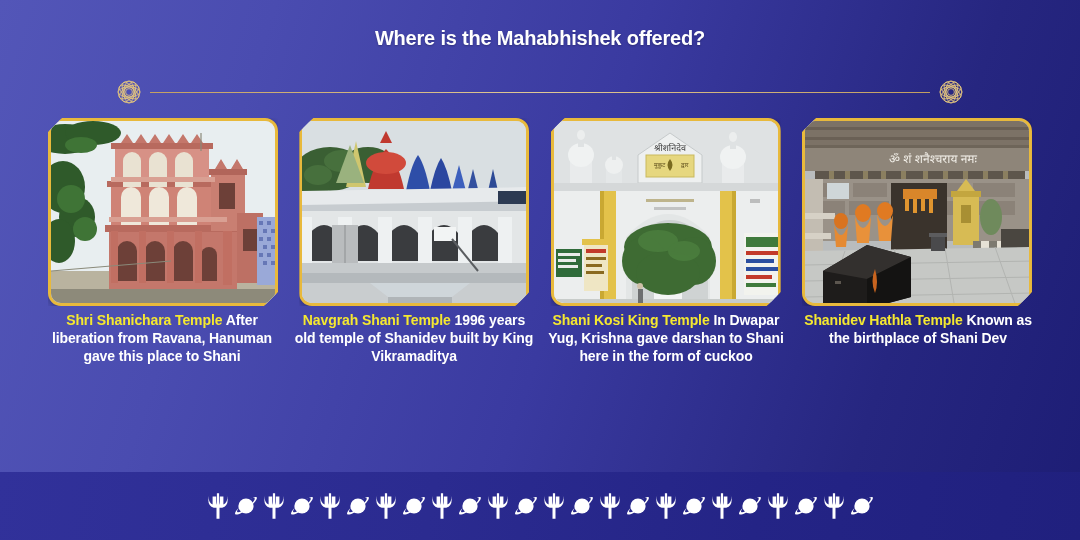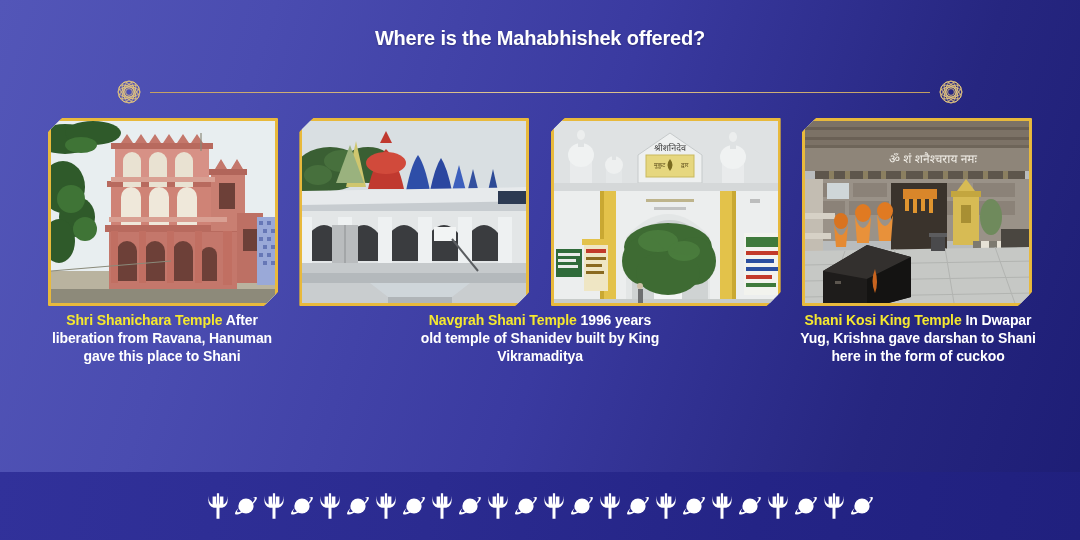--- a/index.html
+++ b/index.html
@@ -50,21 +50,21 @@
   }
   .card {
     position:relative;
     width:230px; height:188px;
     border:3px solid #e8b93c;
     background:#dcdcdc;
     overflow:hidden;
     box-shadow:0 2px 6px rgba(0,0,0,.3);
     
     clip-path:polygon(14px 0, 100% 0, 100% calc(100% - 14px), calc(100% - 14px) 100%, 0 100%, 0 14px);
-    border-radius:1px;
+    border-radius:13px;
   }
   .card .photo { position:absolute; inset:0; overflow:hidden; }
 
   
   .captions {
     position:absolute; top:312px; left:40px;
     width:1000px; height:150px;
     display:flex; justify-content:space-between;
   }
   .caption {
@@ -526,20 +526,23 @@
     </div>
 
     <div class="caption">
       <span class="name">Navgrah Shani Temple</span><span> 1996 years old temple of Shanidev built by King Vikramaditya</span>
     </div>
 
     <div class="caption">
       <span class="name">Shani Kosi King Temple</span><span> In Dwapar Yug, Krishna gave darshan to Shani here in the form of cuckoo</span>
     </div>
 
+    <div class="caption">
+      <span class="name">Shanidev Hathla Temple</span><span> Known as the birthplace of Shani Dev</span>
+    </div>
 
   </div>
 
   <div class="band">
     <div class="band-row" id="band-row">
         <svg viewBox="0 0 26 28" class="sym">
           <path d="M4.2 3.2 C3.0 8.0 4.4 11.2 7.6 12.6 L7.6 4.6 L11.2 4.6 L11.2 12.8 C11.2 12.8 11.9 11.4 11.9 9.0 L11.9 1.2 L14.1 1.2 L14.1 9.0 C14.1 11.4 14.8 12.8 14.8 12.8 L14.8 4.6 L18.4 4.6 L18.4 12.6 C21.6 11.2 23.0 8.0 21.8 3.2 C23.8 9.6 22.2 14.2 17.2 15.8 L14.5 15.8 L14.5 26.8 L11.5 26.8 L11.5 15.8 L8.8 15.8 C3.8 14.2 2.2 9.6 4.2 3.2 Z" fill="#ffffff"></path>
         </svg>
         <svg viewBox="0 0 26 28" class="sym">
           <g>

